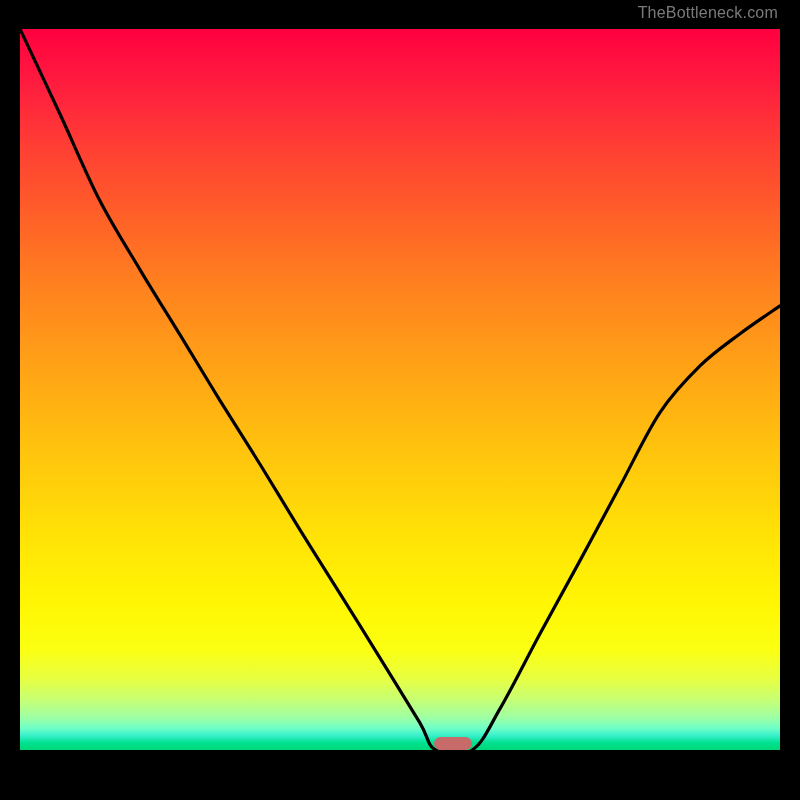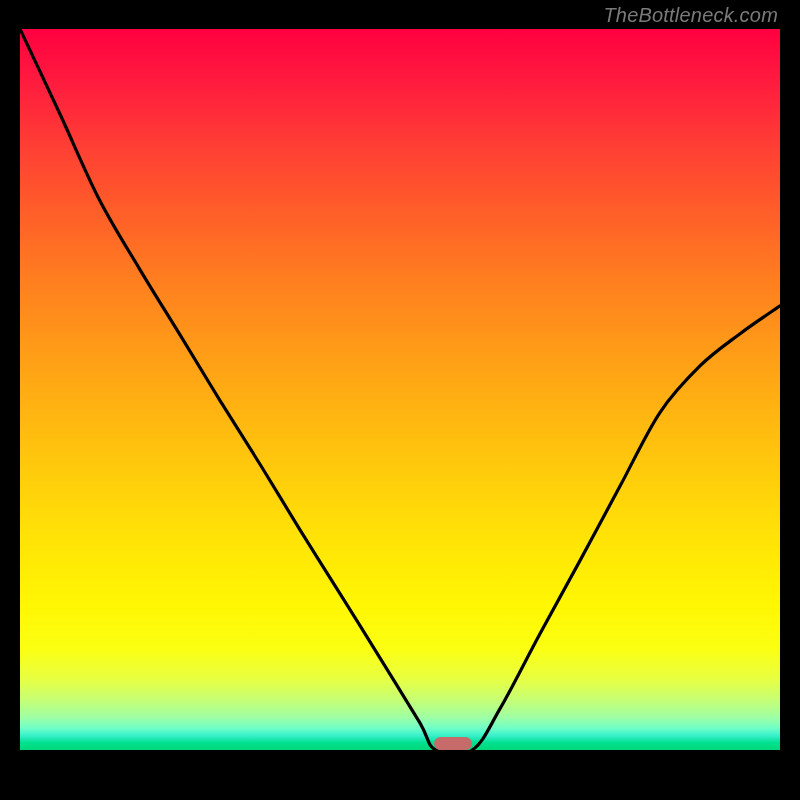--- a/index.html
+++ b/index.html
@@ -59,24 +59,23 @@
     width: 38px;
     height: 13px;
     border-radius: 7px;
     background: #c76a6a;
   }
   .watermark {
     position: absolute;
     top: 4px;
     right: 22px;
     color: #7a7a7a;
-    font-size: 20px;
+    font-size: 16px;
     font-weight: 400;
     letter-spacing: 0.2px;
-    font-style: italic;
   }
 </style>
 </head>
 <body>
 
 <div class="watermark">TheBottleneck.com</div>
 
 <div class="frame">
   <div class="gradient"></div>
 

